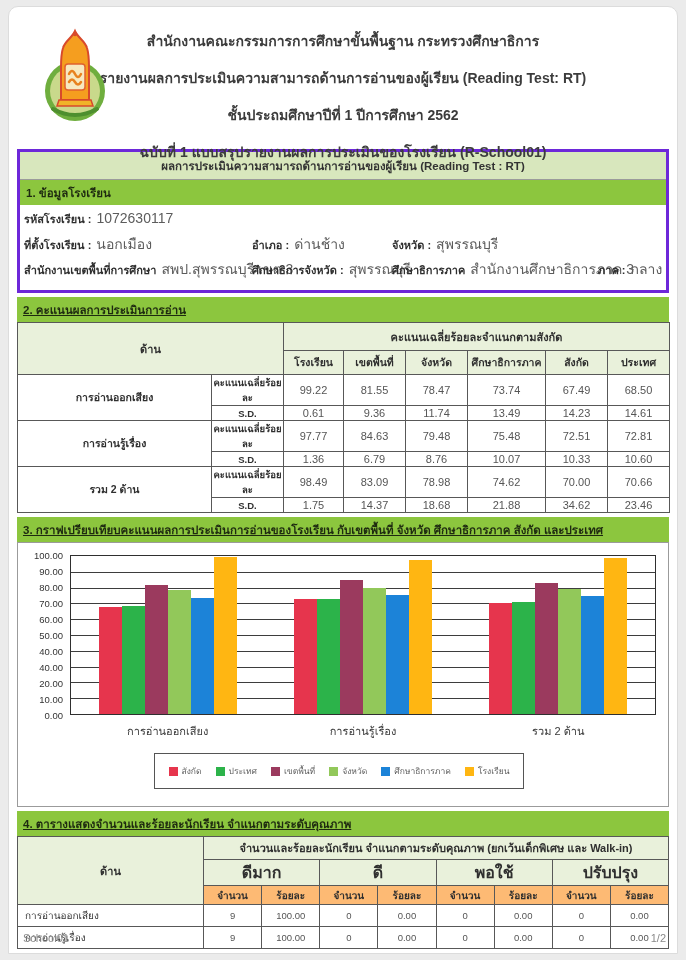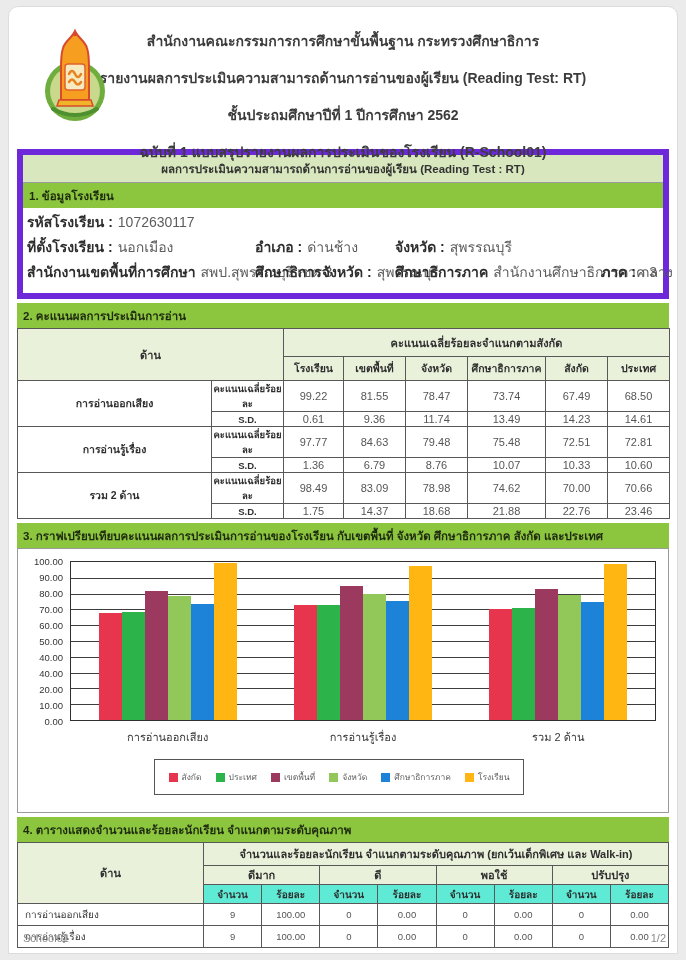--- a/index.html
+++ b/index.html
@@ -5,29 +5,29 @@
   * { box-sizing: border-box; margin: 0; padding: 0; }
   html,body { width: 686px; height: 960px; background: #ebebeb; font-family: "Liberation Sans", "DejaVu Sans", sans-serif; }
   .card { position: absolute; left: 8px; top: 6px; width: 670px; height: 948px; background: #ffffff;
           border: 1px solid #dcdcdc; border-radius: 10px 10px 0 0; padding: 0 8px; }
   
   .header { position: relative; height: 142px; }
   .logo { position: absolute; left: 22px; top: 21px; width: 72px; height: 96px; }
   .h-line { text-align: center; font-size: 14px; font-weight: bold; color: #3c3c3c; padding-top: 15px; }
   .h-line:first-of-type { padding-top: 23px; }
   
-  .box { border: 6px solid #6d28d9; }
+  .box { border: 3px solid #6d28d9; }
   .banner { background: #d8e7bd; border-bottom: 1px solid #9b9b9b; text-align: center;
             font-size: 11.5px; font-weight: bold; color: #333; padding: 5px 0 4px; }
   .greenbar { background: #8cc63e; font-size: 11.5px; font-weight: bold; color: #1e2a10; padding: 4px 6px 3px; }
-  .gap { margin-top: 4px; }
+  .gap { margin-top: 4px; text-decoration: underline; }
   
   .info { padding: 1px 4px 9px; }
   .info-row { display: grid; grid-template-columns: 228px 140px 206px 1fr; height: 25px; align-items: center; white-space: nowrap; }
-  .ilabel { font-weight: bold; font-size: 14px; color: #2e2e2e; }
+  .ilabel { font-weight: bold; font-size: 11px; color: #2e2e2e; }
   .ivalue { font-size: 14px; color: #5c5c5c; margin-left: 5px; }
   
   table { width: 100%; border-collapse: collapse; table-layout: fixed; }
   td { border: 1px solid #585858; text-align: center; color: #4a4a4a; overflow: hidden; }
   .t2 { font-size: 10px; border: 1px solid #3f3f3f; }
   .t2 .th-a td { height: 28px; }
   .t2 .th-b td { height: 24px; }
   .hd { background: #e9f1db; font-weight: bold; font-size: 11px; color: #2f2f2f; }
   .t2 .col { font-size: 10.5px; }
   .t2 tbody td { height: 15px; }
@@ -47,22 +47,22 @@
   .x-labels { display: flex; margin-left: 48px; padding: 7px 0 2px; }
   .xlabel { flex: 1; text-align: center; font-size: 11px; color: #3a3a3a; }
   .legend-row { text-align: center; margin: 11px 0 13px; }
   .legend { display: inline-flex; align-items: center; gap: 14px; border: 1px solid #555; padding: 10px 14px; }
   .l-item { display: inline-flex; align-items: center; gap: 4px; }
   .swatch { width: 9px; height: 9px; display: inline-block; }
   .l-text { font-size: 8.5px; color: #5a5a5a; }
   
   .t4 { font-size: 10.5px; border: 1px solid #3f3f3f; }
   .t4 .th-a td { height: 23px; }
-  .t4 .th-b td { height: 18px; font-size: 11px; }
-  .t4 .th-c td { height: 19px; font-weight: bold; font-size: 10px; color: #2f2f2f; background: #5eead4; }
+  .t4 .th-b td { height: 18px; font-size: 16px; }
+  .t4 .th-c td { height: 19px; font-weight: bold; font-size: 10px; color: #2f2f2f; background: #fdba74; }
   .t4 tbody td { height: 22px; }
   .t4 .qdomain { text-align: left; padding-left: 7px; font-size: 10px; color: #333; }
   .t4 .val { font-size: 9.5px; color: #555; }
   
   .footer { position: absolute; bottom: 9px; left: 14px; right: 11px; display: flex; justify-content: space-between;
             font-size: 11px; color: #8a8a8a; }
 </style>
 </head>
 <body>
 
@@ -181,21 +181,21 @@
           <td class="val">74.62</td>
           <td class="val">70.00</td>
           <td class="val">70.66</td>
         </tr>
         <tr>
           <td class="metric">S.D.</td>
           <td class="val">1.75</td>
           <td class="val">14.37</td>
           <td class="val">18.68</td>
           <td class="val">21.88</td>
-          <td class="val">22.76</td>
+          <td class="val">34.62</td>
           <td class="val">23.46</td>
         </tr>
       </tbody>
   </table>
 
   <div class="greenbar gap">3. กราฟเปรียบเทียบคะแนนผลการประเมินการอ่านของโรงเรียน กับเขตพื้นที่ จังหวัด ศึกษาธิการภาค สังกัด และประเทศ</div>
   <div class="box3">
     <div class="chart-wrap">
       <div class="y-axis" id="y-axis">
           <div class="ytick" style="top: 0%;">100.00</div>

